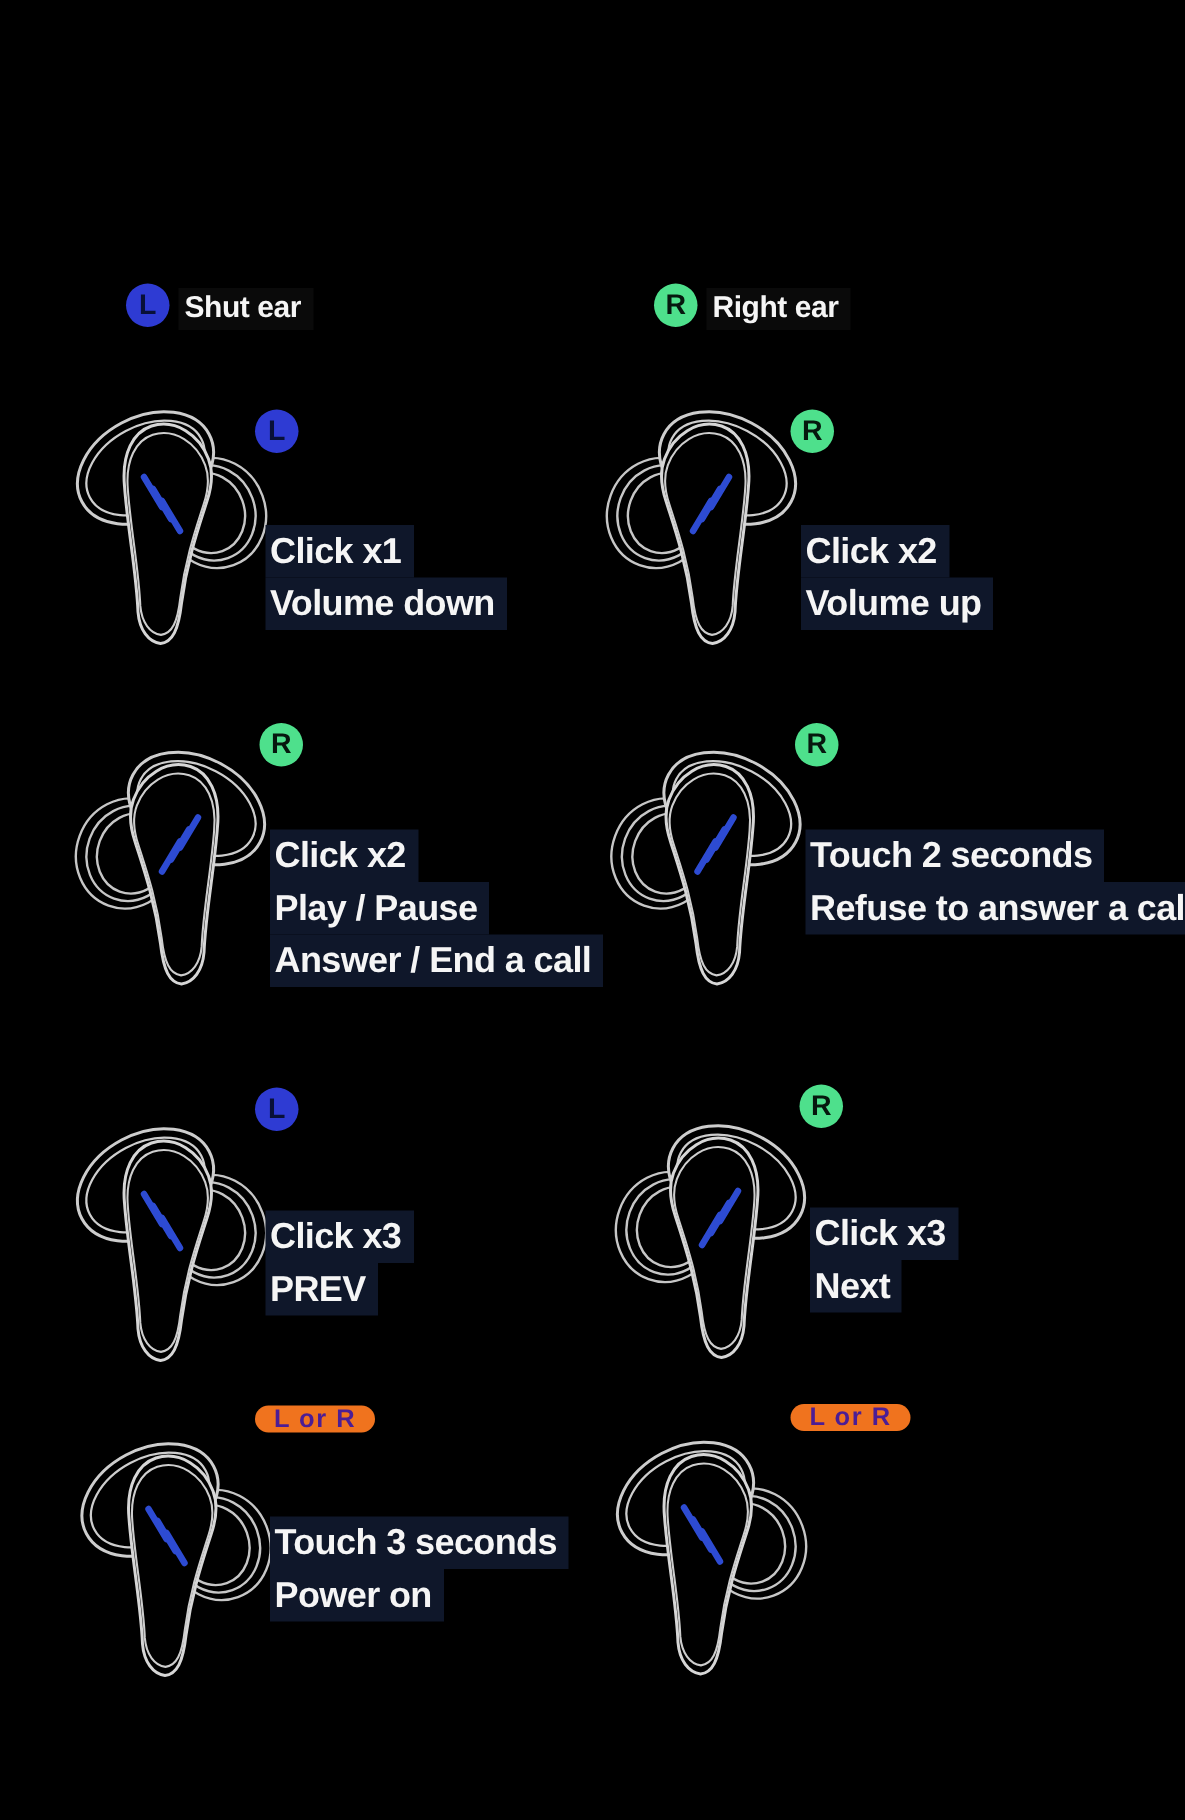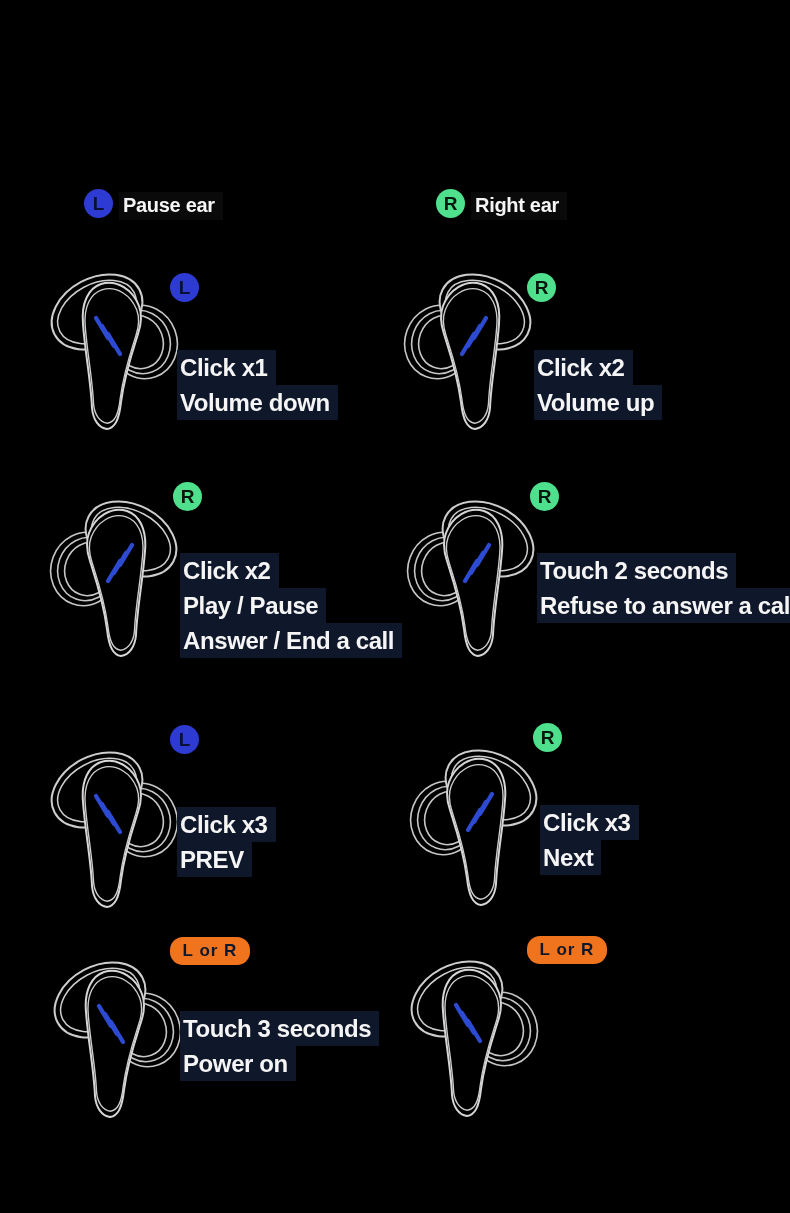--- a/index.html
+++ b/index.html
@@ -11,22 +11,22 @@
   .hdr-label{
     position:absolute;color:#f5f5f5;font-size:20px;font-weight:700;letter-spacing:-0.3px;
     background:#0a0a0a;padding:2px 8px 3px 4px;
   }
   
   .badge{position:absolute;display:flex;align-items:center;justify-content:center;box-sizing:border-box;}
   .badge.circle{width:29px;height:29px;border-radius:50%;font-weight:700;font-size:19px;}
   .badge.blue{background:var(--blue,#2e3bd3);color:#081038;}
   .badge.green{background:var(--green,#4ee08c);color:#06180e;}
   .badge.pill{
-    width:80px;height:28px;border-radius:13px;background:var(--orange,#f0731e);
-    color:#0f172a;font-weight:700;font-size:17px;letter-spacing:1px;
+    width:80px;height:18px;border-radius:13px;background:var(--orange,#f0731e);
+    color:#4c1d95;font-weight:700;font-size:17px;letter-spacing:1px;
   }
   
   .cell{position:absolute;width:360px;height:215px;}
   .row1{--ebt:4px;--lnt:92px;}
   .row2{--ebt:22px;--lnt:86px;}
   .row3{--ebt:30px;--lnt:97px;}
   .row4{--ebt:28px;--lnt:89px;}
   .bud{position:absolute;left:0;top:var(--ebt);width:135px;height:178px;}
   .bud.flip{transform:scaleX(-1);}
   .cell .badge.circle{left:125px;top:15px;}
@@ -60,21 +60,21 @@
         <line x1="57" y1="64" x2="69" y2="84"></line>
         <line x1="63" y1="72" x2="75" y2="92"></line>
       </g>
     </symbol>
   </defs>
 </svg>
 
 <div id="sheet">
 
   <span class="badge circle blue" style="left:84px;top:189px">L</span>
-  <span class="hdr-label" style="left:119px;top:192px">Pause ear</span>
+  <span class="hdr-label" style="left:119px;top:192px">Shut ear</span>
   <span class="badge circle green" style="left:436px;top:189px">R</span>
   <span class="hdr-label" style="left:471px;top:192px">Right ear</span>
 
   <div class="cell row1" style="left:45px;top:258px">
     <svg class="bud">
         <use href="#earbud-shape"></use>
       </svg>
     <span class="badge circle blue">L</span>
     <div class="lines">
       <div class="line">Click x1</div>

